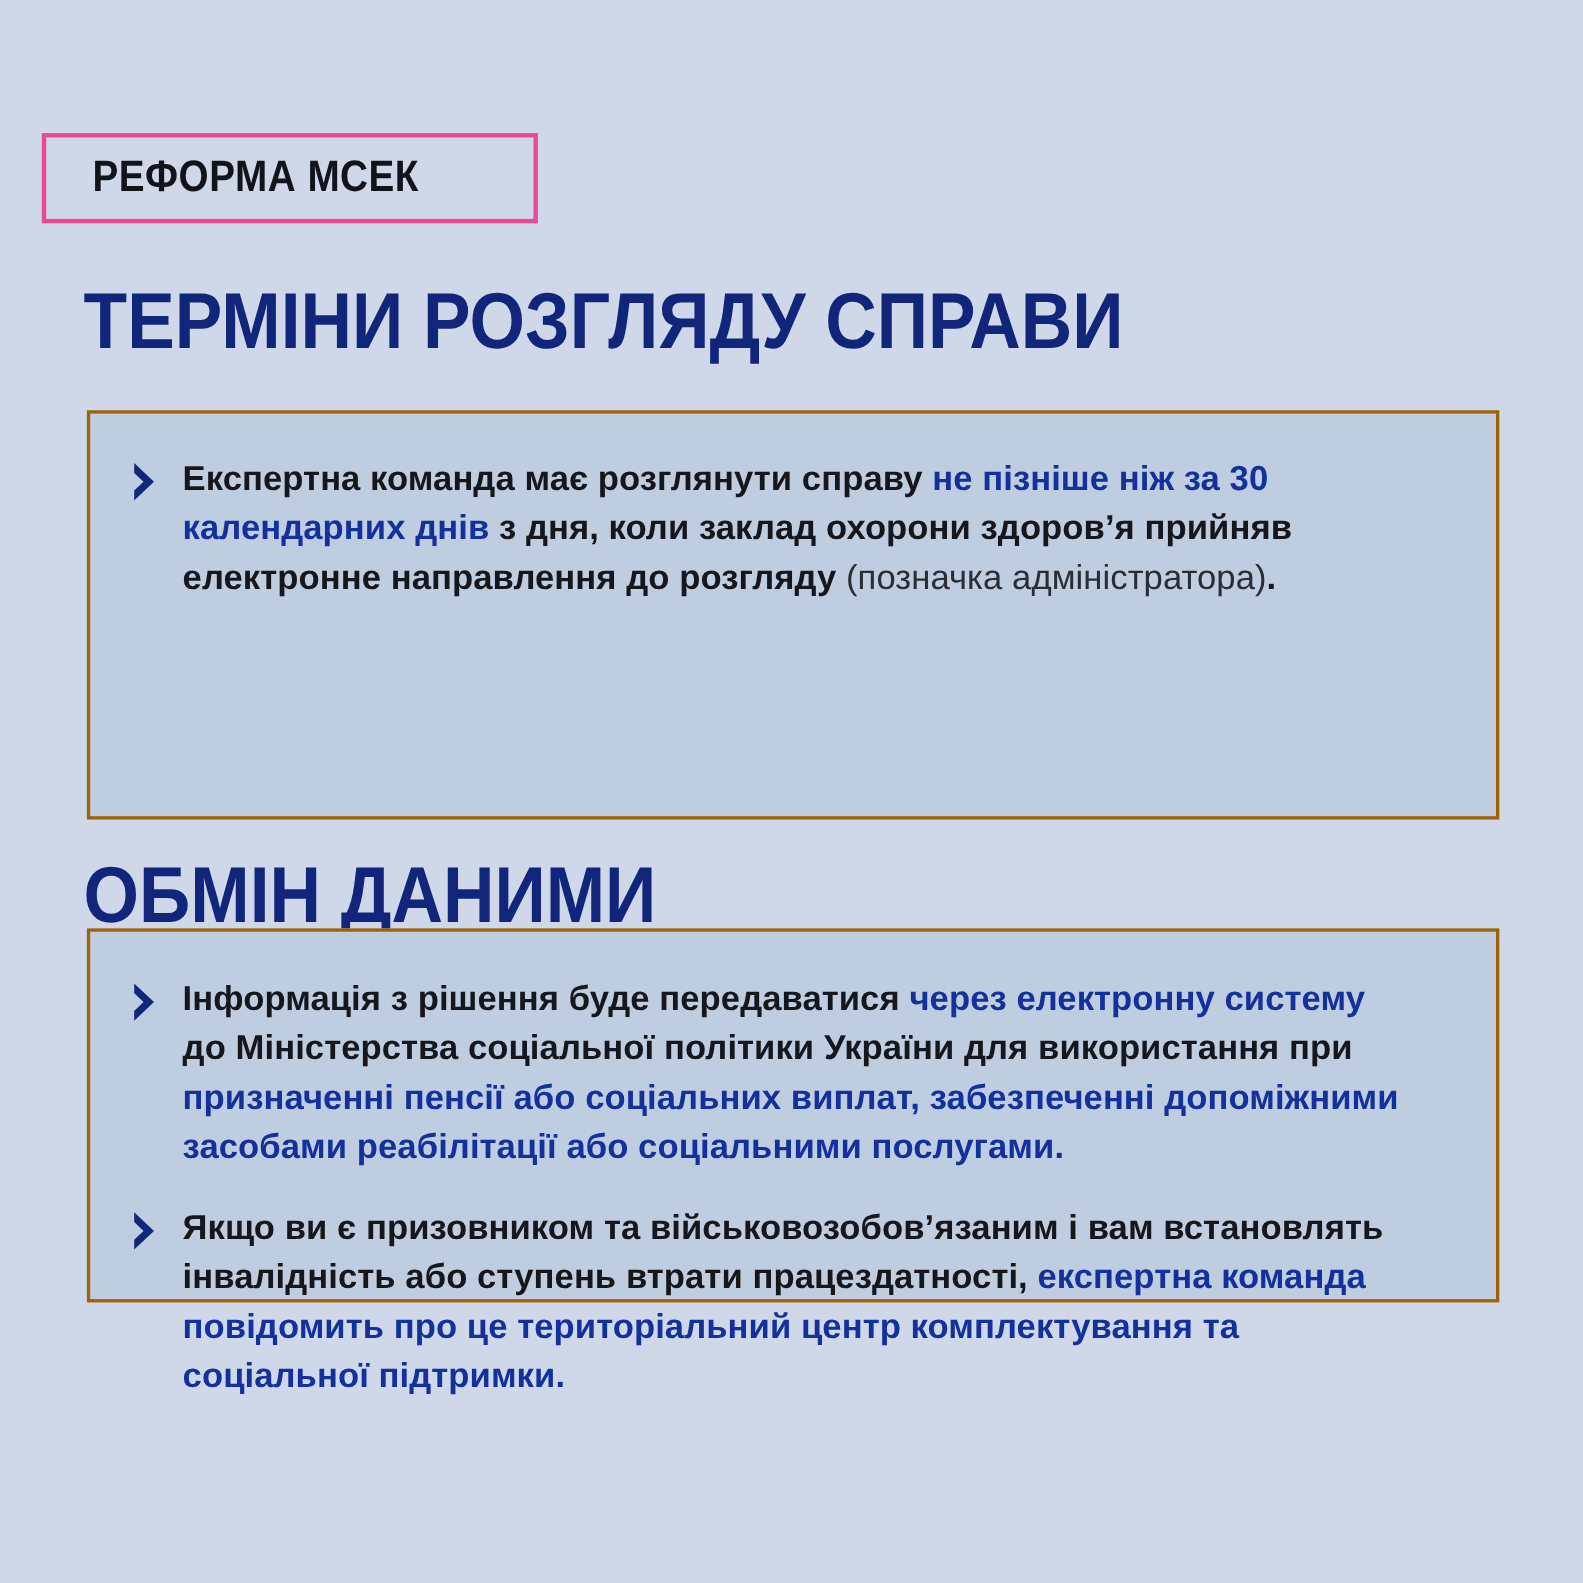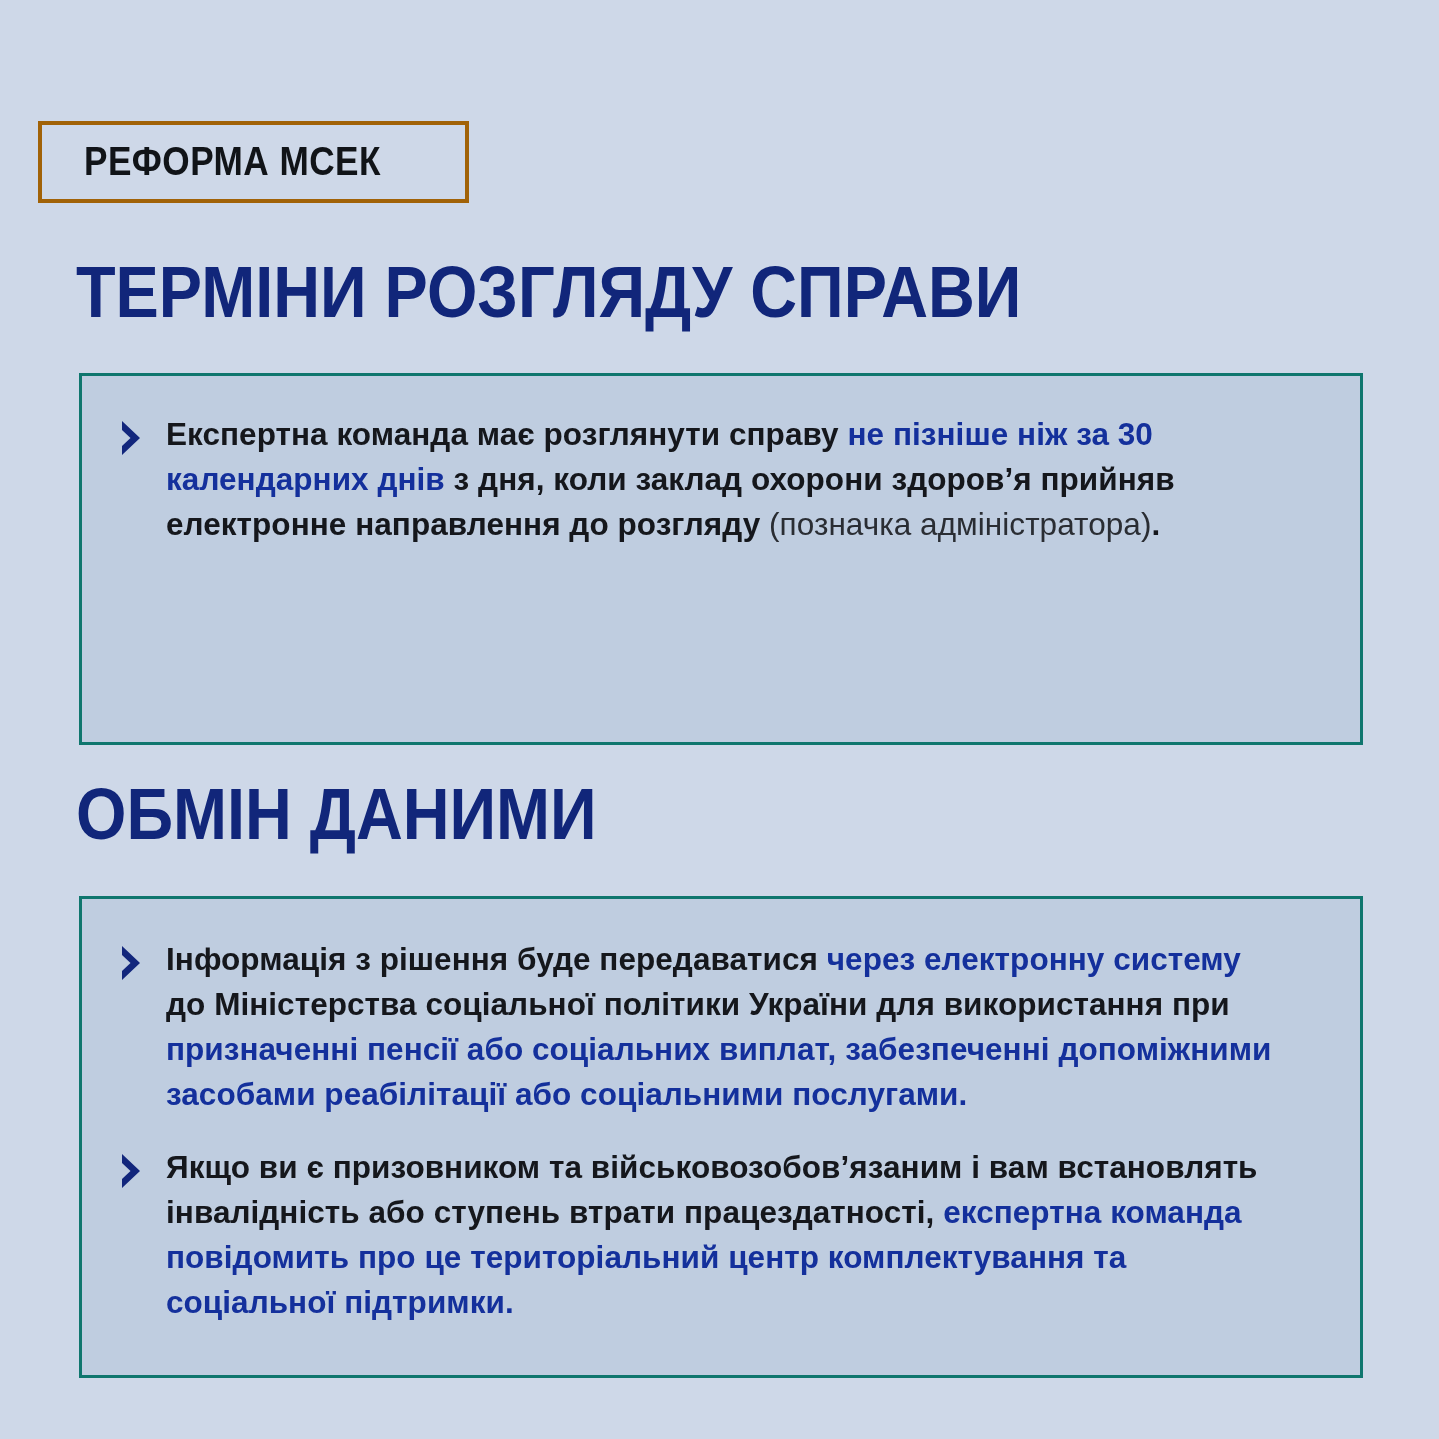--- a/index.html
+++ b/index.html
@@ -24,22 +24,22 @@
   .header {
     position:absolute;
     top:0; left:0; right:0;
     height:270px;
   }
 
   .badge {
     position:absolute;
     left:38px;
     top:121px;
-    border:4px solid #a16207;
-    padding:16px 44px 18px 42px;
+    border:4px solid #ec4899;
+    padding:16px 64px 18px 42px;
     background:transparent;
   }
   .badge-label {
     font-family:"Liberation Sans Narrow","Liberation Sans", sans-serif;
     font-weight:700;
     font-size:40px;
     letter-spacing:0.5px;
     line-height:1;
     color:#111418;
     transform:scaleX(0.88);
@@ -105,25 +105,25 @@
   }
   #title-terms { top:255px; }
   #title-data  { top:777px; }
 
   
   .box {
     position:absolute;
     left:79px;
     width:1284px;
     background:#bfcde0;
-    border:3px solid #0f766e;
+    border:3px solid #a16207;
     padding:30px 34px 30px 34px;
   }
   #box-terms { top:373px;  height:372px; }
-  #box-data  { top:896px;  height:482px; }
+  #box-data  { top:844px;  height:340px; }
 
   .bullet {
     display:flex;
     align-items:flex-start;
     gap:0;
   }
   #box-terms .bullet:first-child { margin-top:6px; }
   #box-terms .bullet + .bullet   { margin-top:43px; }
   #box-data  .bullet:first-child { margin-top:8px; }
   #box-data  .bullet + .bullet   { margin-top:28px; }

